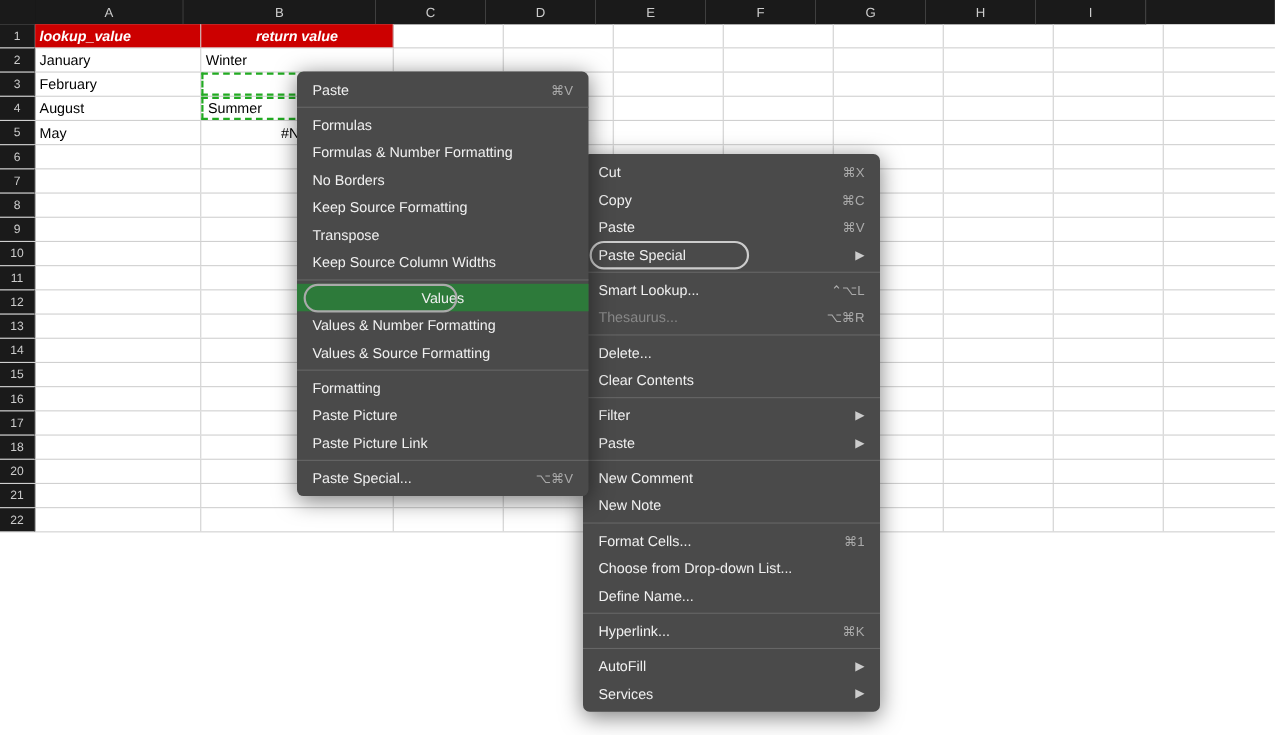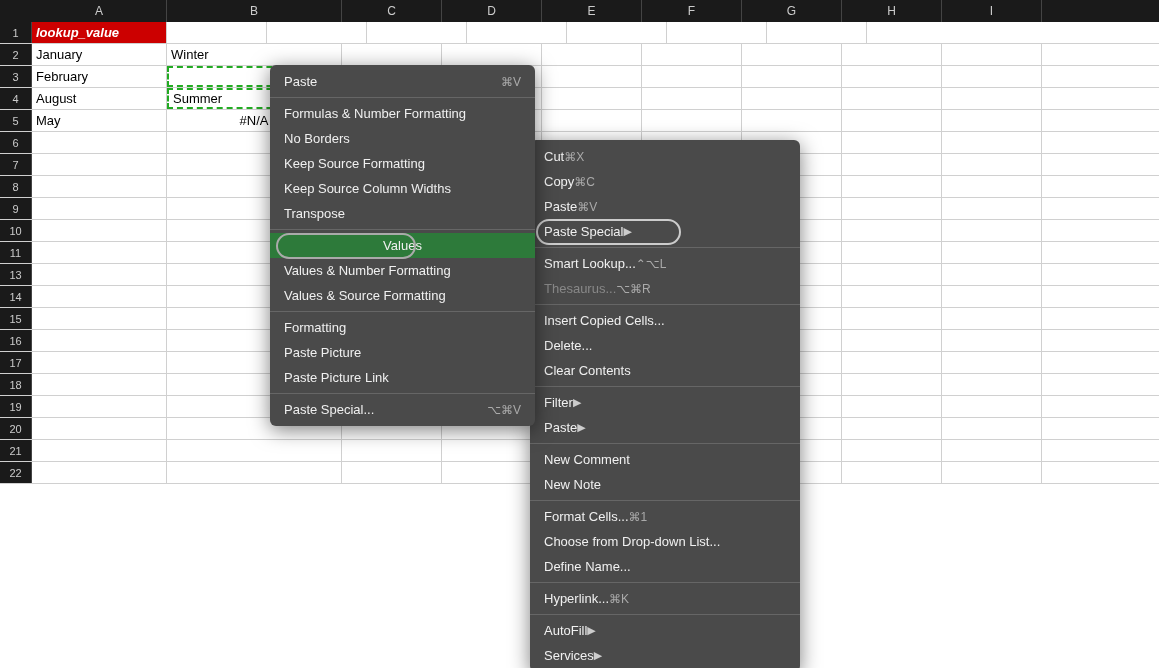--- a/index.html
+++ b/index.html
@@ -82,21 +82,21 @@
       display: flex;
       align-items: center;
       padding: 0 4px;
       border-right: 1px solid #d0d0d0;
       font-size: 13px;
       color: #000;
       overflow: hidden;
       white-space: nowrap;
     }
 
-    .cell-a { width: 135px; }
+    .cell-a { width: 151px; }
     .cell-b { width: 175px; }
     .cell-c { width: 100px; }
     .cell-d { width: 100px; }
     .cell-e { width: 100px; }
     .cell-f { width: 100px; }
     .cell-g { width: 100px; }
     .cell-h { width: 100px; }
     .cell-i { width: 100px; }
 
     
@@ -139,20 +139,21 @@
       border-radius: 6px;
       padding: 4px 0;
       width: 270px;
       box-shadow: 0 4px 20px rgba(0,0,0,0.5);
       z-index: 100;
     }
 
     .menu-item {
       display: flex;
       align-items: center;
+      justify-content: space-between;
       padding: 5px 14px;
       color: #f0f0f0;
       font-size: 13px;
       cursor: pointer;
     }
 
     .menu-item.disabled {
       color: #888;
     }
 
@@ -261,20 +262,21 @@
     <div class="col-header col-g">G</div>
     <div class="col-header col-h">H</div>
     <div class="col-header col-i">I</div>
   </div>
 
   <div class="rows-area">
 
     <div class="spreadsheet-row row-1">
       <div class="row-num">1</div>
       <div class="cell cell-a">lookup_value</div>
+      <div class="cell cell-b">return value</div>
       <div class="cell cell-c"></div>
       <div class="cell cell-d"></div>
       <div class="cell cell-e"></div>
       <div class="cell cell-f"></div>
       <div class="cell cell-g"></div>
       <div class="cell cell-h"></div>
       <div class="cell cell-i"></div>
     </div>
 
     <div class="spreadsheet-row row-2">
@@ -395,20 +397,32 @@
         <div class="cell cell-b"></div>
         <div class="cell cell-c"></div>
         <div class="cell cell-d"></div>
         <div class="cell cell-e"></div>
         <div class="cell cell-f"></div>
         <div class="cell cell-g"></div>
         <div class="cell cell-h"></div>
         <div class="cell cell-i"></div>
       </div>
     <div class="spreadsheet-row">
+        <div class="row-num">12</div>
+        <div class="cell cell-a"></div>
+        <div class="cell cell-b"></div>
+        <div class="cell cell-c"></div>
+        <div class="cell cell-d"></div>
+        <div class="cell cell-e"></div>
+        <div class="cell cell-f"></div>
+        <div class="cell cell-g"></div>
+        <div class="cell cell-h"></div>
+        <div class="cell cell-i"></div>
+      </div>
+    <div class="spreadsheet-row">
         <div class="row-num">13</div>
         <div class="cell cell-a"></div>
         <div class="cell cell-b"></div>
         <div class="cell cell-c"></div>
         <div class="cell cell-d"></div>
         <div class="cell cell-e"></div>
         <div class="cell cell-f"></div>
         <div class="cell cell-g"></div>
         <div class="cell cell-h"></div>
         <div class="cell cell-i"></div>
@@ -456,32 +470,20 @@
         <div class="cell cell-c"></div>
         <div class="cell cell-d"></div>
         <div class="cell cell-e"></div>
         <div class="cell cell-f"></div>
         <div class="cell cell-g"></div>
         <div class="cell cell-h"></div>
         <div class="cell cell-i"></div>
       </div>
     <div class="spreadsheet-row">
         <div class="row-num">18</div>
-        <div class="cell cell-a"></div>
-        <div class="cell cell-b"></div>
-        <div class="cell cell-c"></div>
-        <div class="cell cell-d"></div>
-        <div class="cell cell-e"></div>
-        <div class="cell cell-f"></div>
-        <div class="cell cell-g"></div>
-        <div class="cell cell-h"></div>
-        <div class="cell cell-i"></div>
-      </div>
-    <div class="spreadsheet-row">
-        <div class="row-num">19</div>
         <div class="cell cell-a"></div>
         <div class="cell cell-b"></div>
         <div class="cell cell-c"></div>
         <div class="cell cell-d"></div>
         <div class="cell cell-e"></div>
         <div class="cell cell-f"></div>
         <div class="cell cell-g"></div>
         <div class="cell cell-h"></div>
         <div class="cell cell-i"></div>
       </div>
@@ -554,23 +556,20 @@
     <span class="menu-shortcut">⌃⌥L</span>
   </div>
 
   <div class="menu-item disabled">
     <span>Thesaurus...</span>
     <span class="menu-shortcut">⌥⌘R</span>
   </div>
 
   <div class="menu-separator"></div>
 
-  <div class="menu-item">
-    <span>Insert Copied Cells...</span>
-  </div>
 
   <div class="menu-item">
     <span>Delete...</span>
   </div>
 
   <div class="menu-item">
     <span>Clear Contents</span>
   </div>
 
   <div class="menu-separator"></div>
@@ -633,39 +632,42 @@
 
 <div class="submenu">
 
   <div class="submenu-item">
     <span>Paste</span>
     <span class="submenu-shortcut">⌘V</span>
   </div>
 
   <div class="submenu-separator"></div>
 
+  <div class="submenu-item">
+    <span>Formulas</span>
+  </div>
 
   <div class="submenu-item">
     <span>Formulas &amp; Number Formatting</span>
   </div>
 
   <div class="submenu-item">
     <span>No Borders</span>
   </div>
 
   <div class="submenu-item">
     <span>Keep Source Formatting</span>
   </div>
 
   <div class="submenu-item">
+    <span>Transpose</span>
+  </div>
+
+  <div class="submenu-item">
     <span>Keep Source Column Widths</span>
-  </div>
-
-  <div class="submenu-item">
-    <span>Transpose</span>
   </div>
 
   <div class="submenu-separator"></div>
 
   <div class="submenu-item active" style="position:relative;">
     <div class="oval-outline-sub"></div>
     <span>Values</span>
   </div>
 
   <div class="submenu-item">

